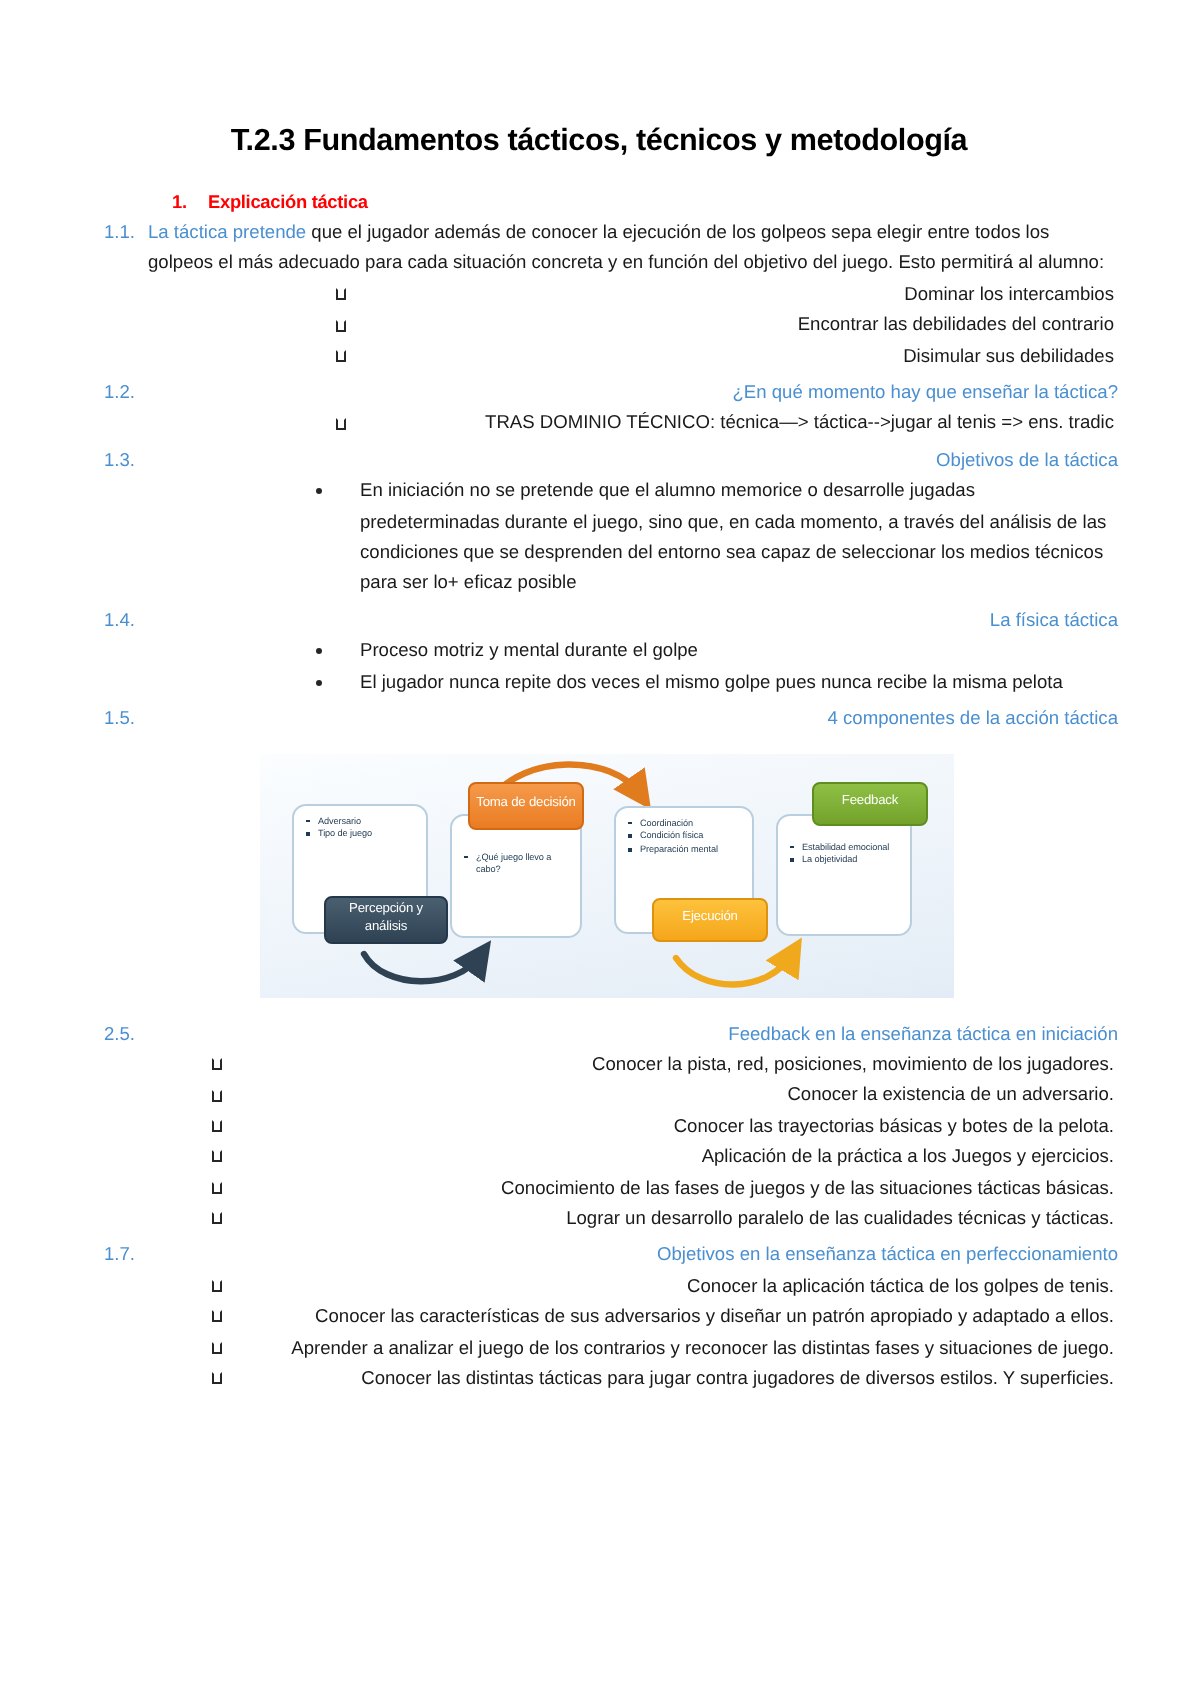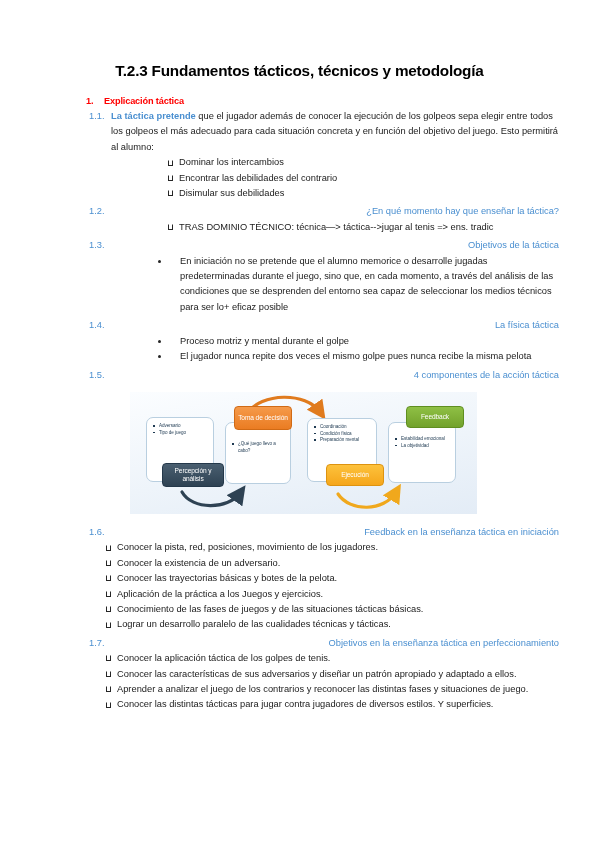--- a/index.html
+++ b/index.html
@@ -44,48 +44,49 @@
     font-weight: bold;
     font-size: 9.2px;
     letter-spacing: -0.15px;
   }
   .lvl1 .num { width: 18px; flex: none; }
 
   
   .lvl2 {
     display: flex;
     align-items: baseline;
-    padding-left: 89px;
+    padding-left: 52px;
     padding-right: 40px;
     margin-top: 3px;
     font-size: 9.3px;
     line-height: 15.4px;
   }
   .lvl2 .num {
     flex: none;
     width: 22px;
     color: #4a8fd0;
   }
   .lvl2 .body { flex: 1 1 auto; }
   .lvl2.head .body { color: #4a8fd0; text-align: right; }
-  .hl-blue { color: #4a8fd0; font-weight: bold; }
+  .hl-blue { color: #4a8fd0; }
 
   
   .sqlist {
     list-style: none;
     margin: 0;
     padding: 0 42px 0 168px;
   }
   .sqlist.deep { padding-left: 106px; }
   .sqlist li {
     position: relative;
     font-size: 9.3px;
     line-height: 15.4px;
     padding-left: 11px;
     margin: 0;
+    text-align: right;
   }
   .sqlist li::before {
     content: "";
     position: absolute;
     left: 0;
     top: 4.3px;
     width: 5px;
     height: 6px;
     border: 1px solid #262626;
     border-top-color: transparent;
@@ -281,21 +282,21 @@
           <li>Estabilidad emocional</li>
           <li>La objetividad</li>
         </ul>
       </div>
       <div class="tag tag-green" style="left:276px; top:14px; width:58px; height:22px;">Feedback</div>
 
     </div>
   </div>
 
   <div class="lvl2 head" style="margin-top:11px;">
-    <span class="num">1.6.</span>
+    <span class="num">2.5.</span>
     <span class="body">Feedback en la enseñanza táctica en iniciación</span>
   </div>
   <ul class="sqlist deep">
     <li>Conocer la pista, red, posiciones, movimiento de los jugadores.</li>
     <li>Conocer la existencia de un adversario.</li>
     <li>Conocer las trayectorias básicas y botes de la pelota.</li>
     <li>Aplicación de la práctica a los Juegos y ejercicios.</li>
     <li>Conocimiento de las fases de juegos y de las situaciones tácticas básicas.</li>
     <li>Lograr un desarrollo paralelo de las cualidades técnicas y tácticas.</li>
   </ul>

